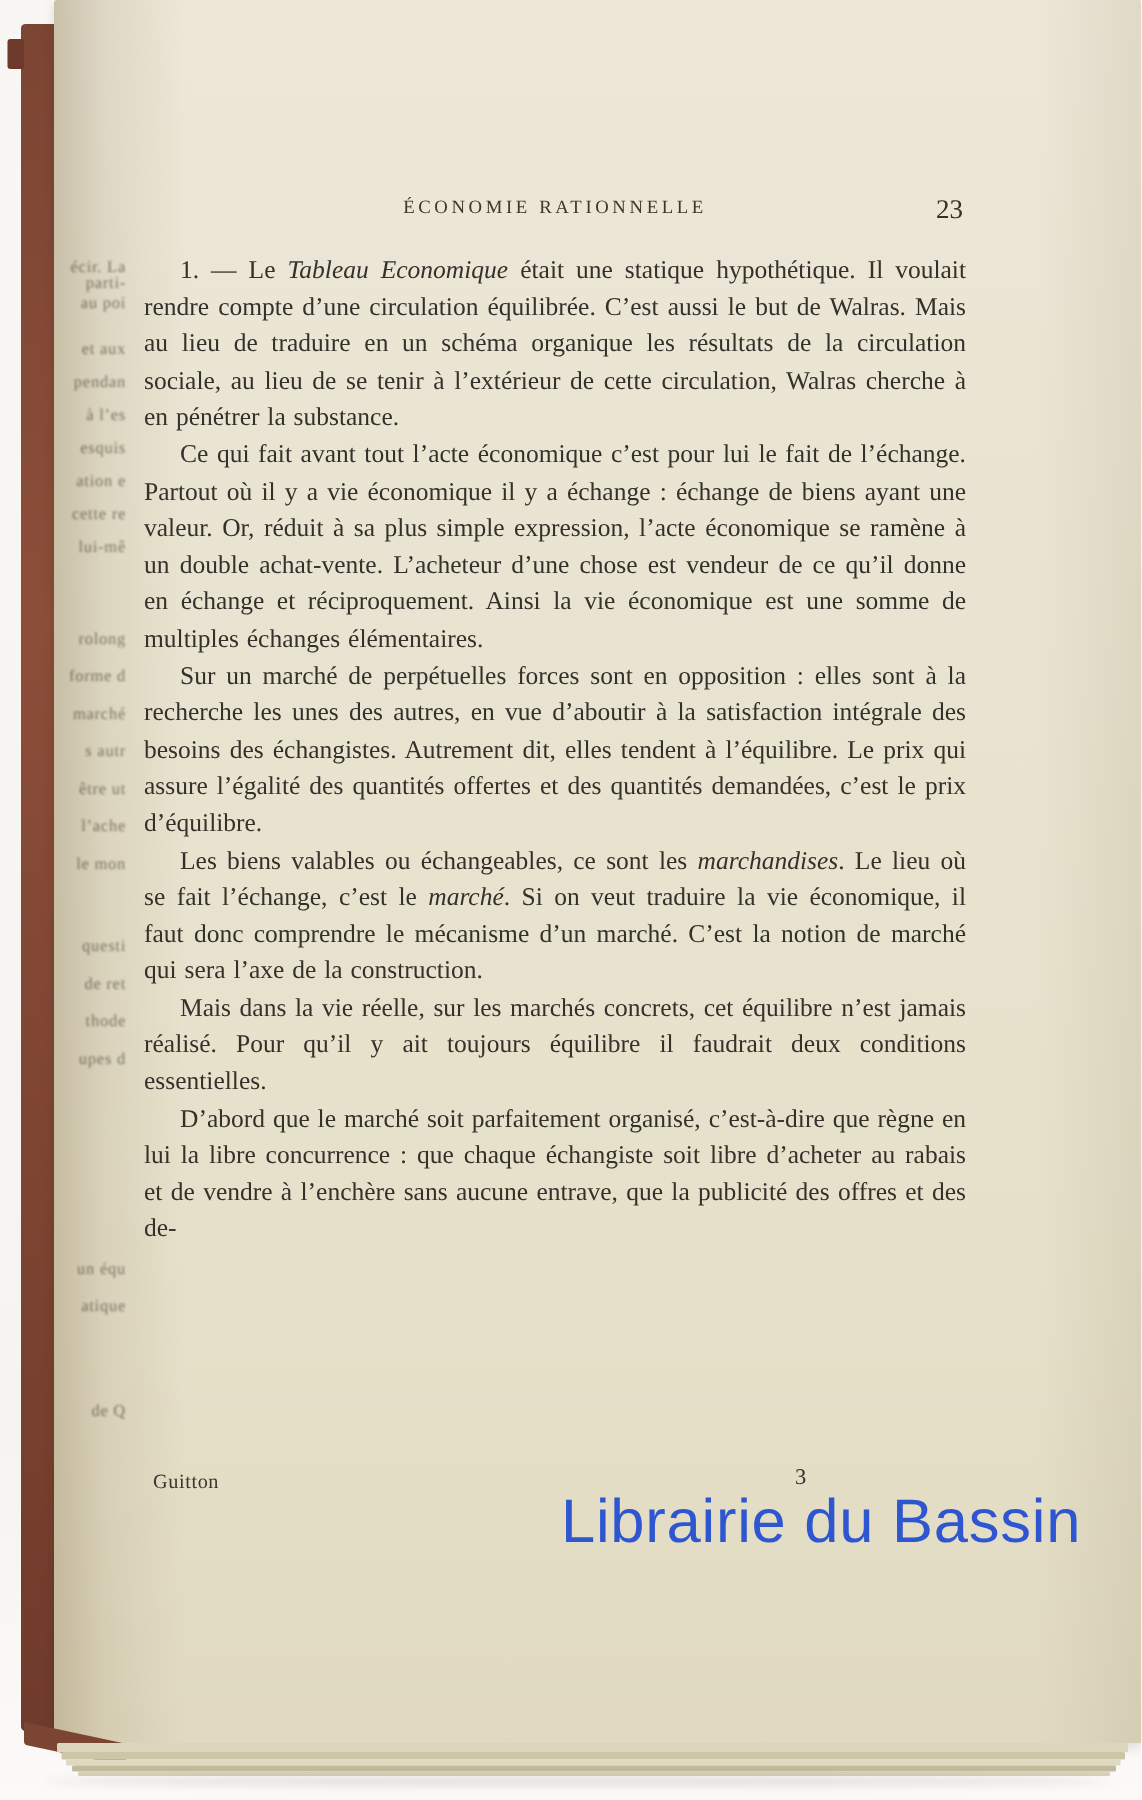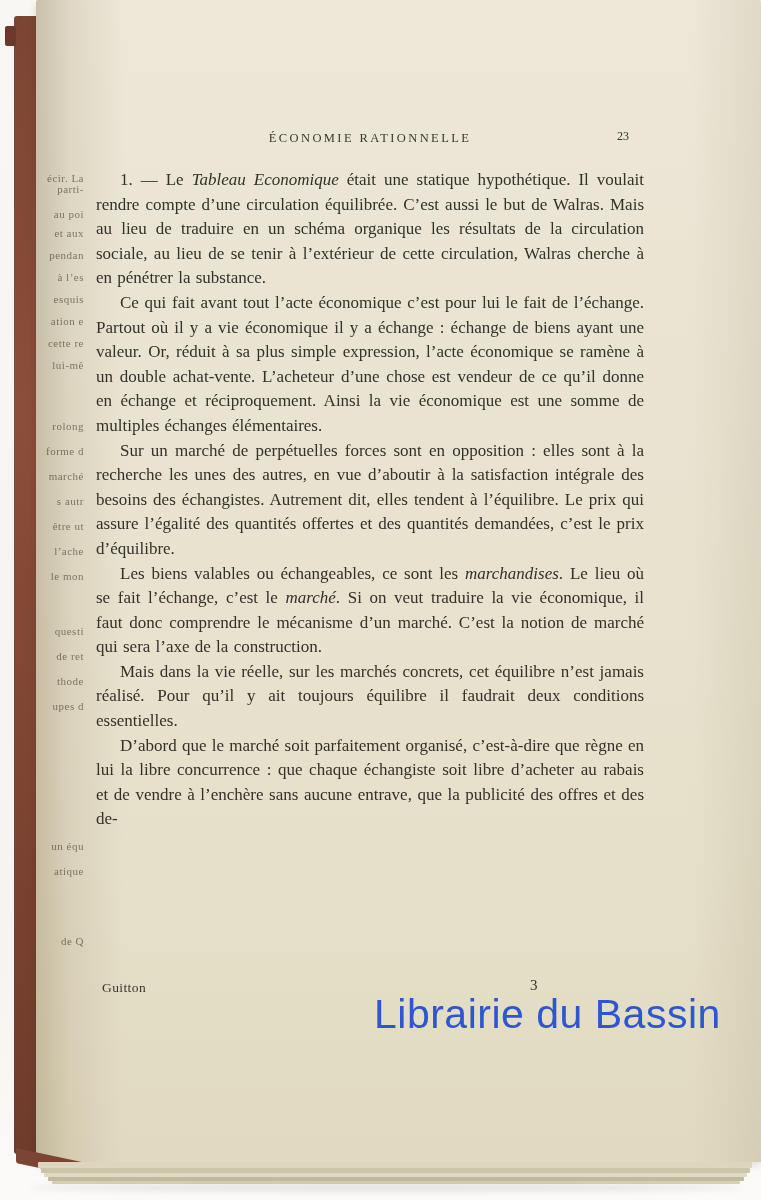--- a/index.html
+++ b/index.html
@@ -26,21 +26,21 @@
       linear-gradient(180deg,#ece7d7 0%,#e9e4d1 35%,#e6e0ca 75%,#e1dac1 100%);
     box-shadow:0 3px 8px rgba(0,0,0,.12);
   }
   .frags{position:absolute;left:0;top:0;width:52px;height:100%;overflow:hidden;}
   .frag{
     position:absolute;right:4px;white-space:nowrap;font-size:11px;color:#4c4638;
     opacity:.68;filter:blur(.55px);letter-spacing:.5px;
   }
   .header{position:absolute;left:60px;top:131px;width:548px;height:22px;}
   .header-title{position:absolute;left:0;right:0;text-align:center;font-size:12.5px;letter-spacing:2.4px;color:#3c382f;}
-  .header-num{position:absolute;right:15px;top:-2px;font-size:12px;color:#34302a;margin-left:37px;}
+  .header-num{position:absolute;right:2px;top:-2px;font-size:18px;color:#34302a;margin-left:37px;}
   .body{
     position:absolute;left:60px;top:168px;width:548px;
     font-size:17px;line-height:24.6px;text-align:justify;color:#34302a;word-spacing:1px;
   }
   .body p{margin:0;text-indent:24px;}
   .body em{font-style:italic;}
   .footer-author{position:absolute;left:66px;top:980px;font-size:13.5px;color:#3a362e;letter-spacing:.4px;}
   .footer-num{position:absolute;left:494px;top:977px;font-size:15px;color:#34302a;}
   .edges{position:absolute;left:38px;top:1162px;width:718px;height:34px;}
   .edge-line{border-radius:1px;}
@@ -60,21 +60,21 @@
 
 <div class="photo">
 
   <div class="spine"></div>
   <div class="spine-tab"></div>
 
   <div class="page">
     <div class="frags">
         <div class="frag" style="top: 160px; margin-top: 12px;">écir. La</div>
         <div class="frag" style="top: 183px;">parti-</div>
-        <div class="frag" style="top: 208px; margin-left: 32px;">au poi</div>
+        <div class="frag" style="top: 196px; margin-left: 32px;">au poi</div>
         <div class="frag" style="top: 227px;">et aux</div>
         <div class="frag" style="top: 249px;">pendan</div>
         <div class="frag" style="top: 271px;">à l’es</div>
         <div class="frag" style="top: 293px;">esquis</div>
         <div class="frag" style="top: 315px;">ation e</div>
         <div class="frag" style="top: 337px;">cette re</div>
         <div class="frag" style="top: 359px;">lui-mê</div>
         <div class="frag" style="top: 420px;">rolong</div>
         <div class="frag" style="top: 445px;">forme d</div>
         <div class="frag" style="top: 470px;">marché</div>

